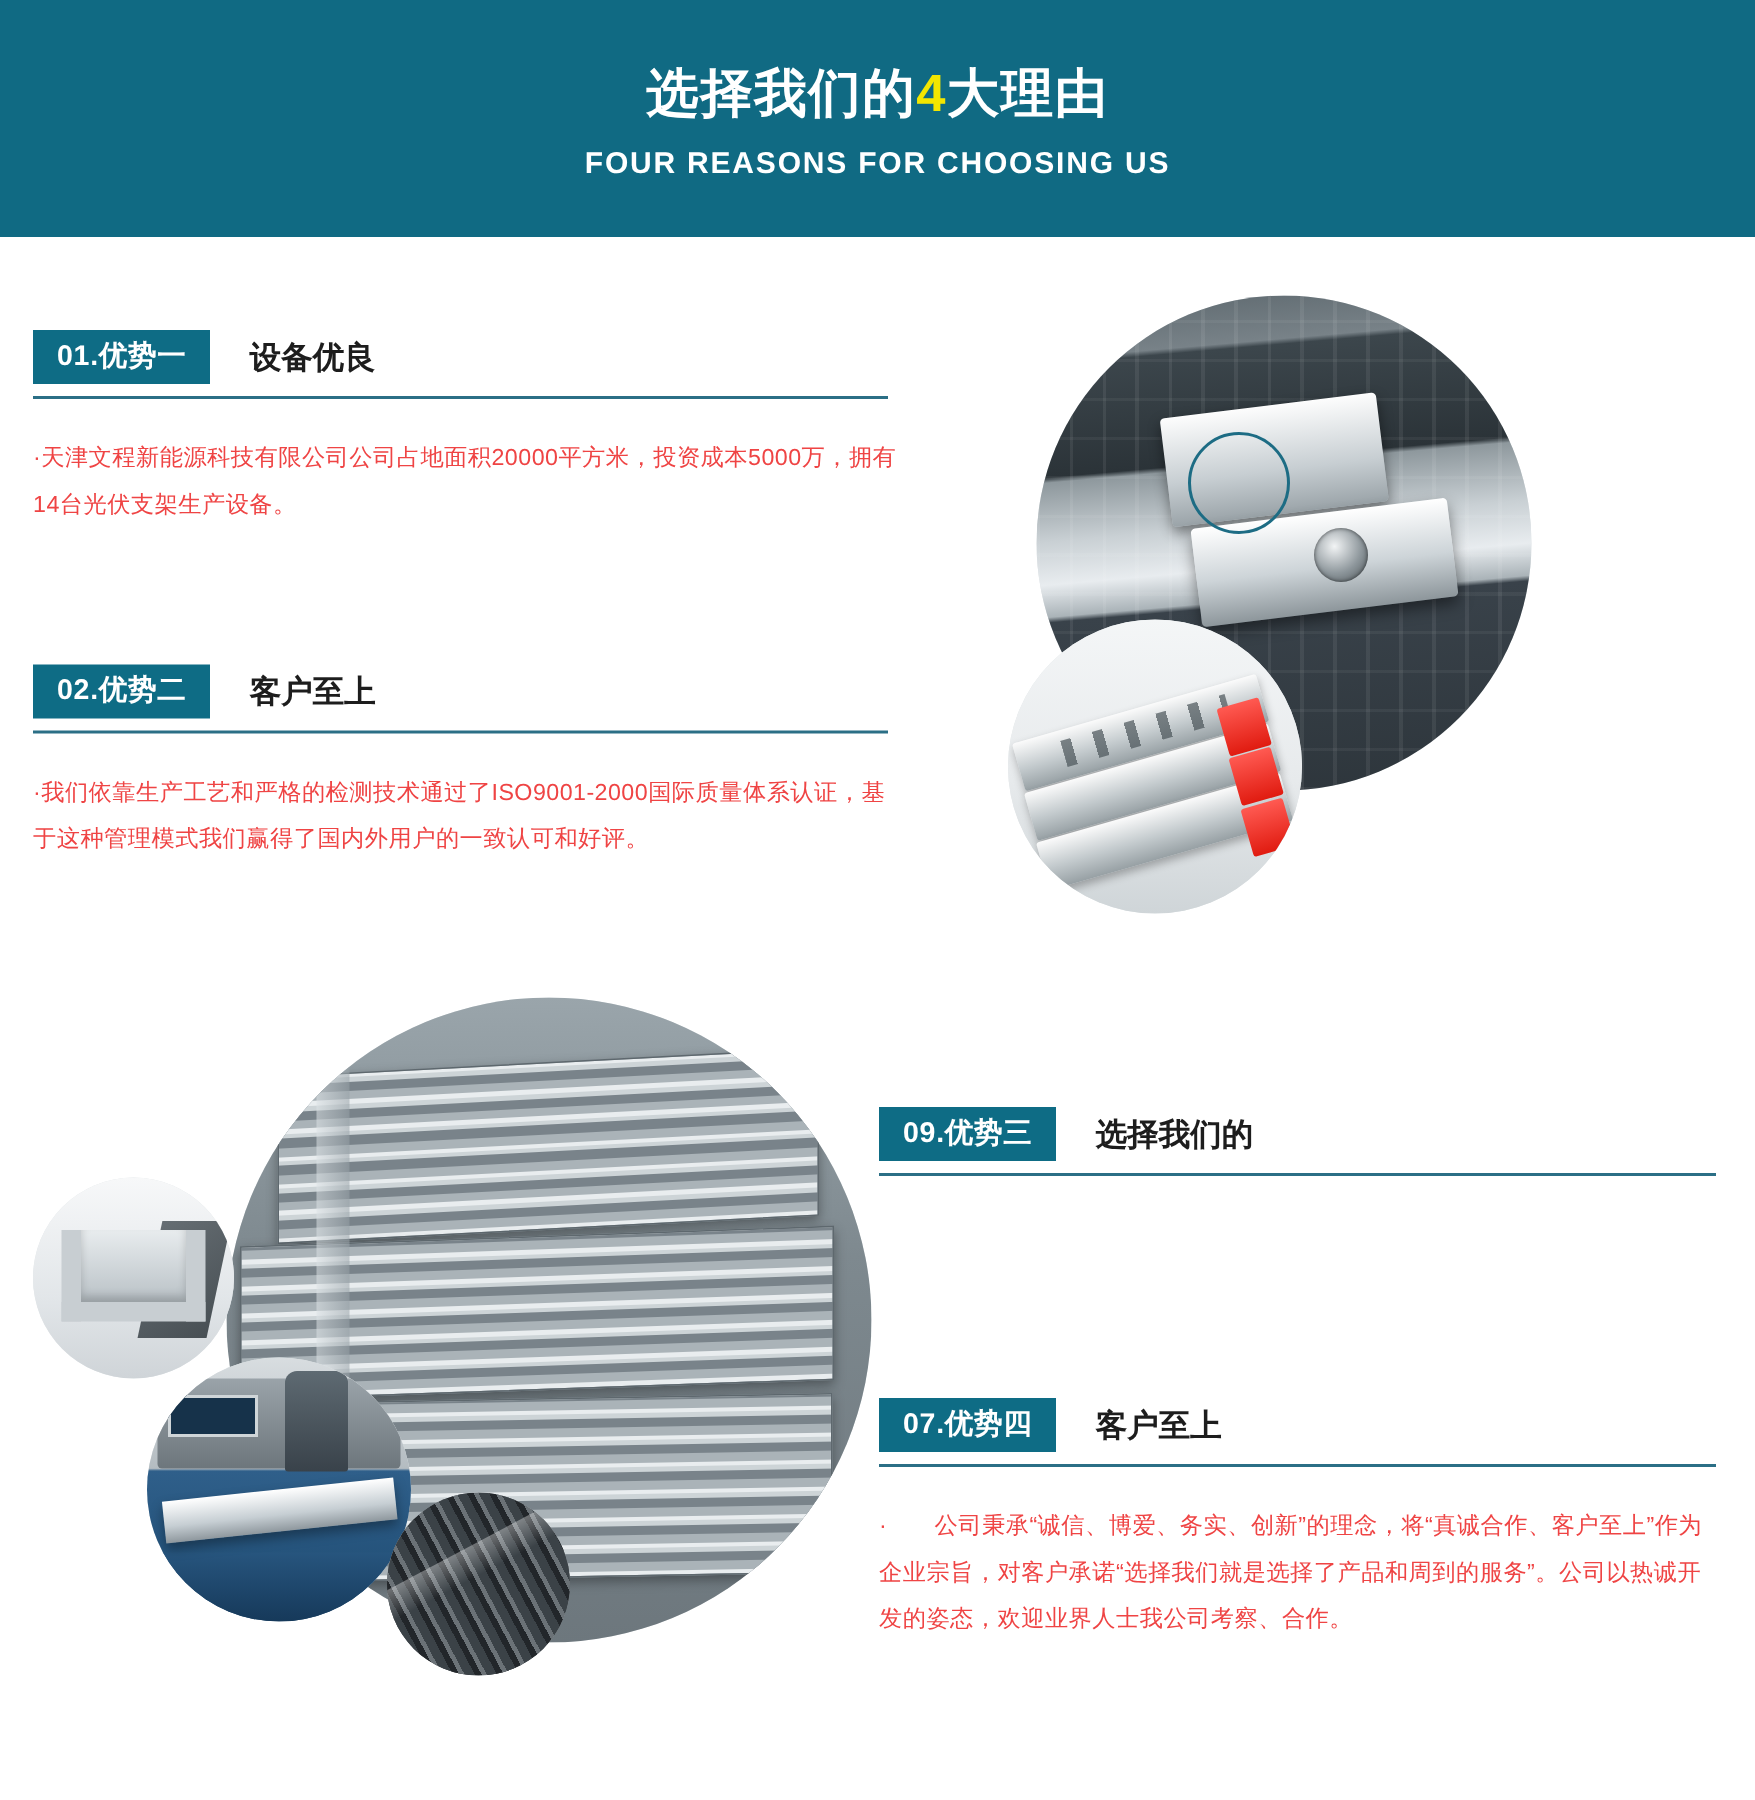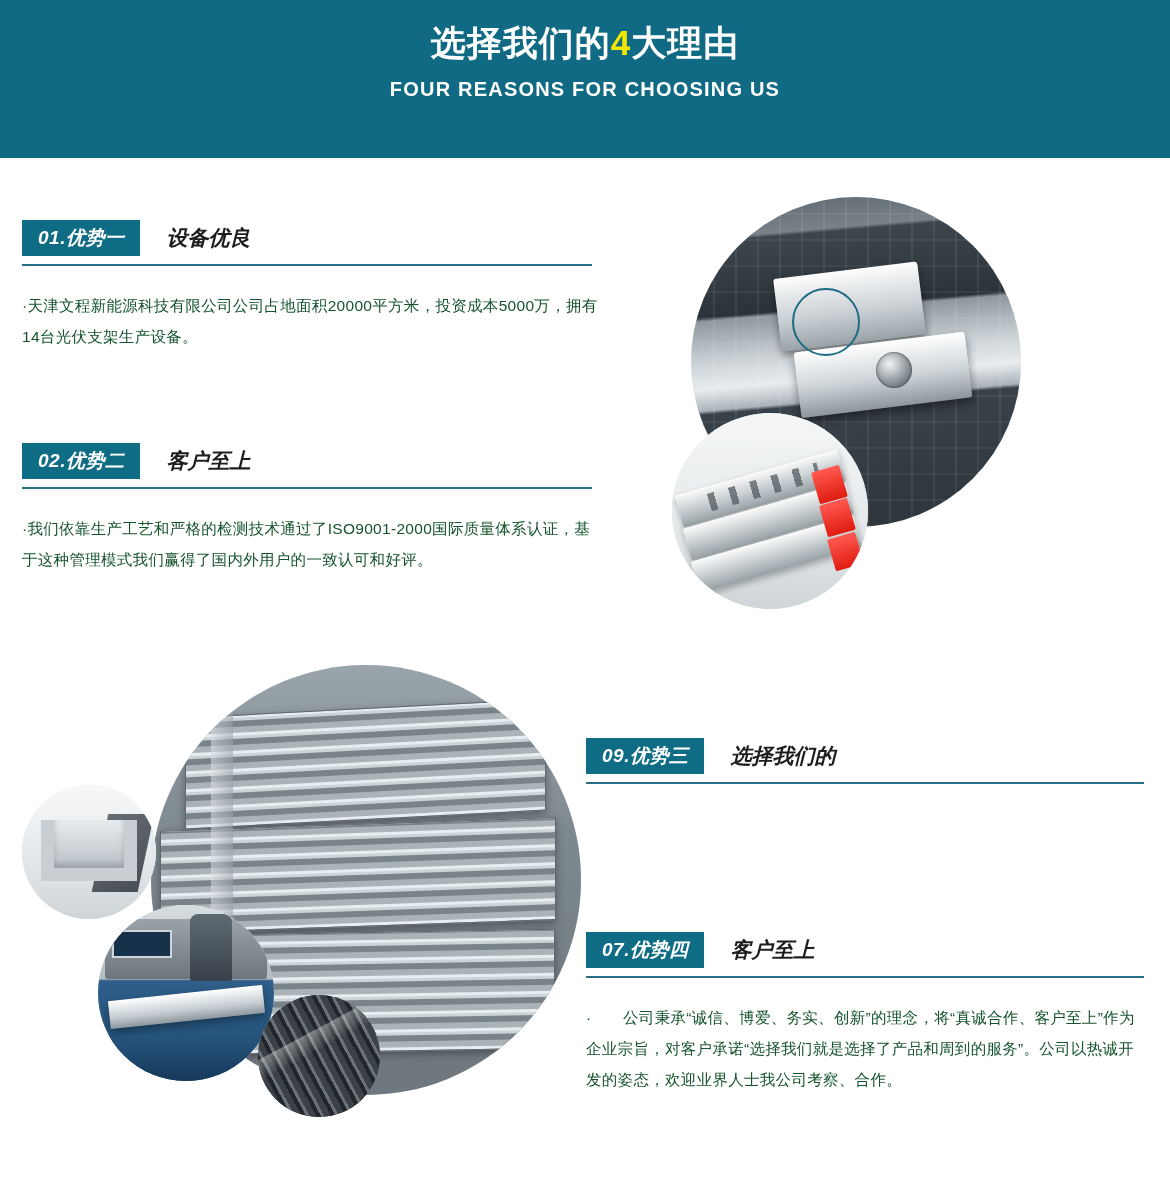--- a/index.html
+++ b/index.html
@@ -14,21 +14,21 @@
 
   
   .header {
     width: 1170px;
     height: 158px;
     background: #106a83;
     position: relative;
     text-align: center;
   }
   .header-title {
-    padding-top: 24px;
+    padding-top: 44px;
     font-size: 35px;
     font-weight: bold;
     color: #ffffff;
     letter-spacing: 1px;
     line-height: 1.1;
   }
   .header-title .accent { color: #f3e600; }
   .header-sub {
     margin-top: 15px;
     font-size: 20px;
@@ -37,21 +37,20 @@
     letter-spacing: 1.2px;
   }
 
   
   .block { position: absolute; }
 
   .head-row {
     display: flex;
     align-items: flex-end;
     position: relative;
-    font-style: italic;
   }
   .num-tag {
     background: #0e6c85;
     color: #ffffff;
     font-size: 19px;
     font-weight: bold;
     padding: 8px 16px 9px 16px;
     line-height: 1;
     white-space: nowrap;
     letter-spacing: 0.5px;
@@ -69,21 +68,21 @@
     left: 0;
     bottom: -10px;
     height: 2px;
     background: #2b6f86;
   }
 
   .body-text {
     margin-top: 34px;
     font-size: 15.5px;
     line-height: 2.0;
-    color: #14532d;
+    color: #ef4444;
     letter-spacing: 0.3px;
   }
 
   
   #sec1 { left: 22px;  top: 220px;  width: 580px; }
   #sec2 { left: 22px;  top: 443px;  width: 580px; }
   #sec3 { left: 586px; top: 738px;  width: 562px; }
   #sec4 { left: 586px; top: 932px;  width: 562px; }
 
   #sec1 .head-rule, #sec2 .head-rule { width: 570px; }

